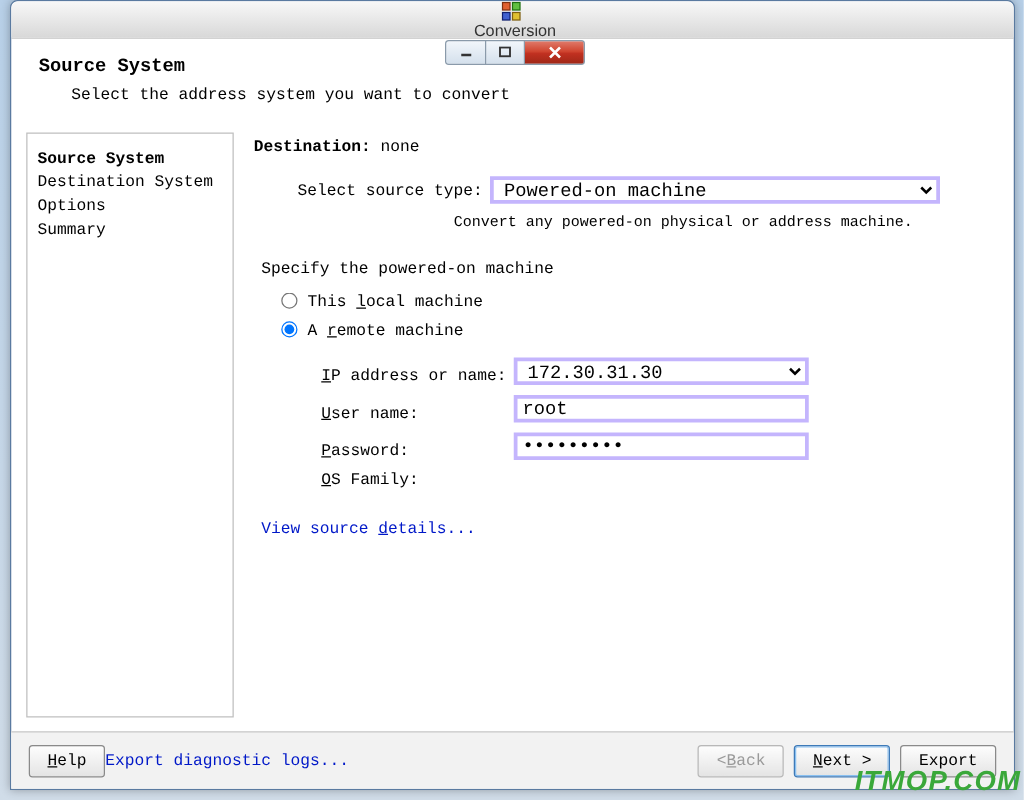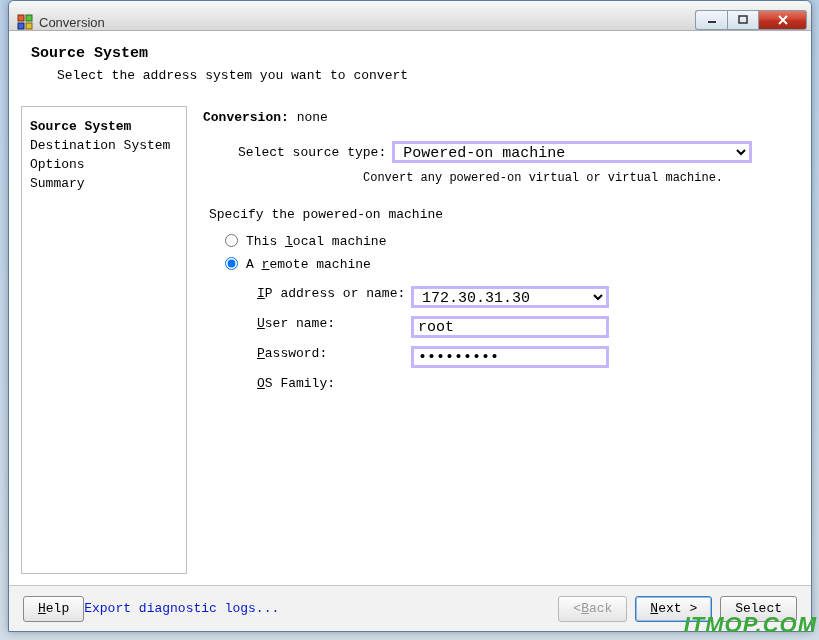--- a/index.html
+++ b/index.html
@@ -19,22 +19,23 @@
     border: 1px solid #5a7aa0;
     border-radius: 6px 6px 0 0;
     box-shadow: 0 0 8px rgba(0,0,0,0.3);
   }
   .titlebar {
     height: 30px;
     background: linear-gradient(to bottom, #f8f8f8 0%, #e8e8e8 50%, #d8d8d8 100%);
     border-bottom: 1px solid #b0b0b0;
     border-radius: 6px 6px 0 0;
     display: flex;
-    align-items: flex-end;
+    align-items: center;
     padding: 0 4px 0 8px;
+    flex-direction: column;
   }
   .titlebar-icon {
     width: 16px; height: 16px;
     margin-right: 6px;
     display: inline-block;
   }
   .titlebar-title { font-family: "Segoe UI", Tahoma, sans-serif; font-size: 13px; color: #333; flex: 1; }
   .titlebar-btns { display: flex; gap: 0; }
   .tbtn {
     width: 32px; height: 20px;
@@ -90,23 +91,23 @@
     background: #fff;
     padding: 0 4px;
     height: 22px;
   }
   .wide-select { width: 360px; }
   .helper { padding: 4px 0 0 160px; font-size: 12px; }
   .group-title { margin: 22px 0 8px 6px; }
   .radio-row { display: flex; align-items: flex-start; padding: 4px 0 4px 22px; }
   .radio-row input { margin-right: 8px; }
   .form-grid { padding-left: 54px; margin-top: 10px; }
-  .form-row { display: flex; align-items: flex-start; margin-bottom: 8px; }
+  .form-row { display: flex; align-items: flex-end; margin-bottom: 8px; }
   .form-row label { width: 154px; }
-  .form-row input, .form-row select { width: 198px; }
+  .form-row input, .form-row select { width: 236px; }
   .link { color: #0018c8; cursor: pointer; margin: 16px 0 0 6px; display: inline-block; }
   .u { text-decoration: underline; }
   .footer {
     position: absolute;
     left: 0; right: 0; bottom: 0;
     height: 46px;
     border-top: 1px solid #c8c8c8;
     display: flex;
     align-items: center;
     padding: 0 14px;
@@ -181,32 +182,32 @@
     <div class="sidebar">
       <div class="side-item active">Source System</div>
       <div class="side-item">Destination System</div>
       <div class="side-item">Options</div>
       <div class="side-item">Summary</div>
     </div>
 
     <div class="main">
       <div class="src-dest">
         <div>
-          <span class="lbl-bold">Conversion:</span>
+          <span class="lbl-bold">Destination:</span>
           <span>none</span>
         </div>
       </div>
 
       <div class="select-row">
         <label>Select source type:</label>
         <select class="wide-select">
           <option>Powered-on machine</option>
         </select>
       </div>
-      <div class="helper">Convert any powered-on virtual or virtual machine.</div>
+      <div class="helper">Convert any powered-on physical or address machine.</div>
 
       <div class="group-title">Specify the powered-on machine</div>
 
       <div class="radio-row">
         <input type="radio" name="machine" style="">
         <label>This <span class="u">l</span>ocal machine</label>
       </div>
       <div class="radio-row">
         <input type="radio" name="machine" checked="" style="">
         <label>A <span class="u">r</span>emote machine</label>
@@ -225,27 +226,28 @@
         </div>
         <div class="form-row">
           <label><span class="u">P</span>assword:</label>
           <input type="text" value="•••••••••" style="">
         </div>
         <div class="form-row">
           <label><span class="u">O</span>S Family:</label>
         </div>
       </div>
 
+      <span class="link">View source <span class="u">d</span>etails...</span>
     </div>
   </div>
 
   <div class="footer">
     <button class="btn"><span class="u">H</span>elp</button>
     <span class="export-link">Export diagnostic logs...</span>
     <div class="footer-spacer"></div>
     <button class="btn disabled">&lt; <span class="u">B</span>ack</button>
     <button class="btn primary"><span class="u">N</span>ext &gt;</button>
-    <button class="btn">Select</button>
+    <button class="btn">Export</button>
   </div>
 
 </div>
 
 <div class="watermark">ITMOP.COM</div>
 
 </body></html>

